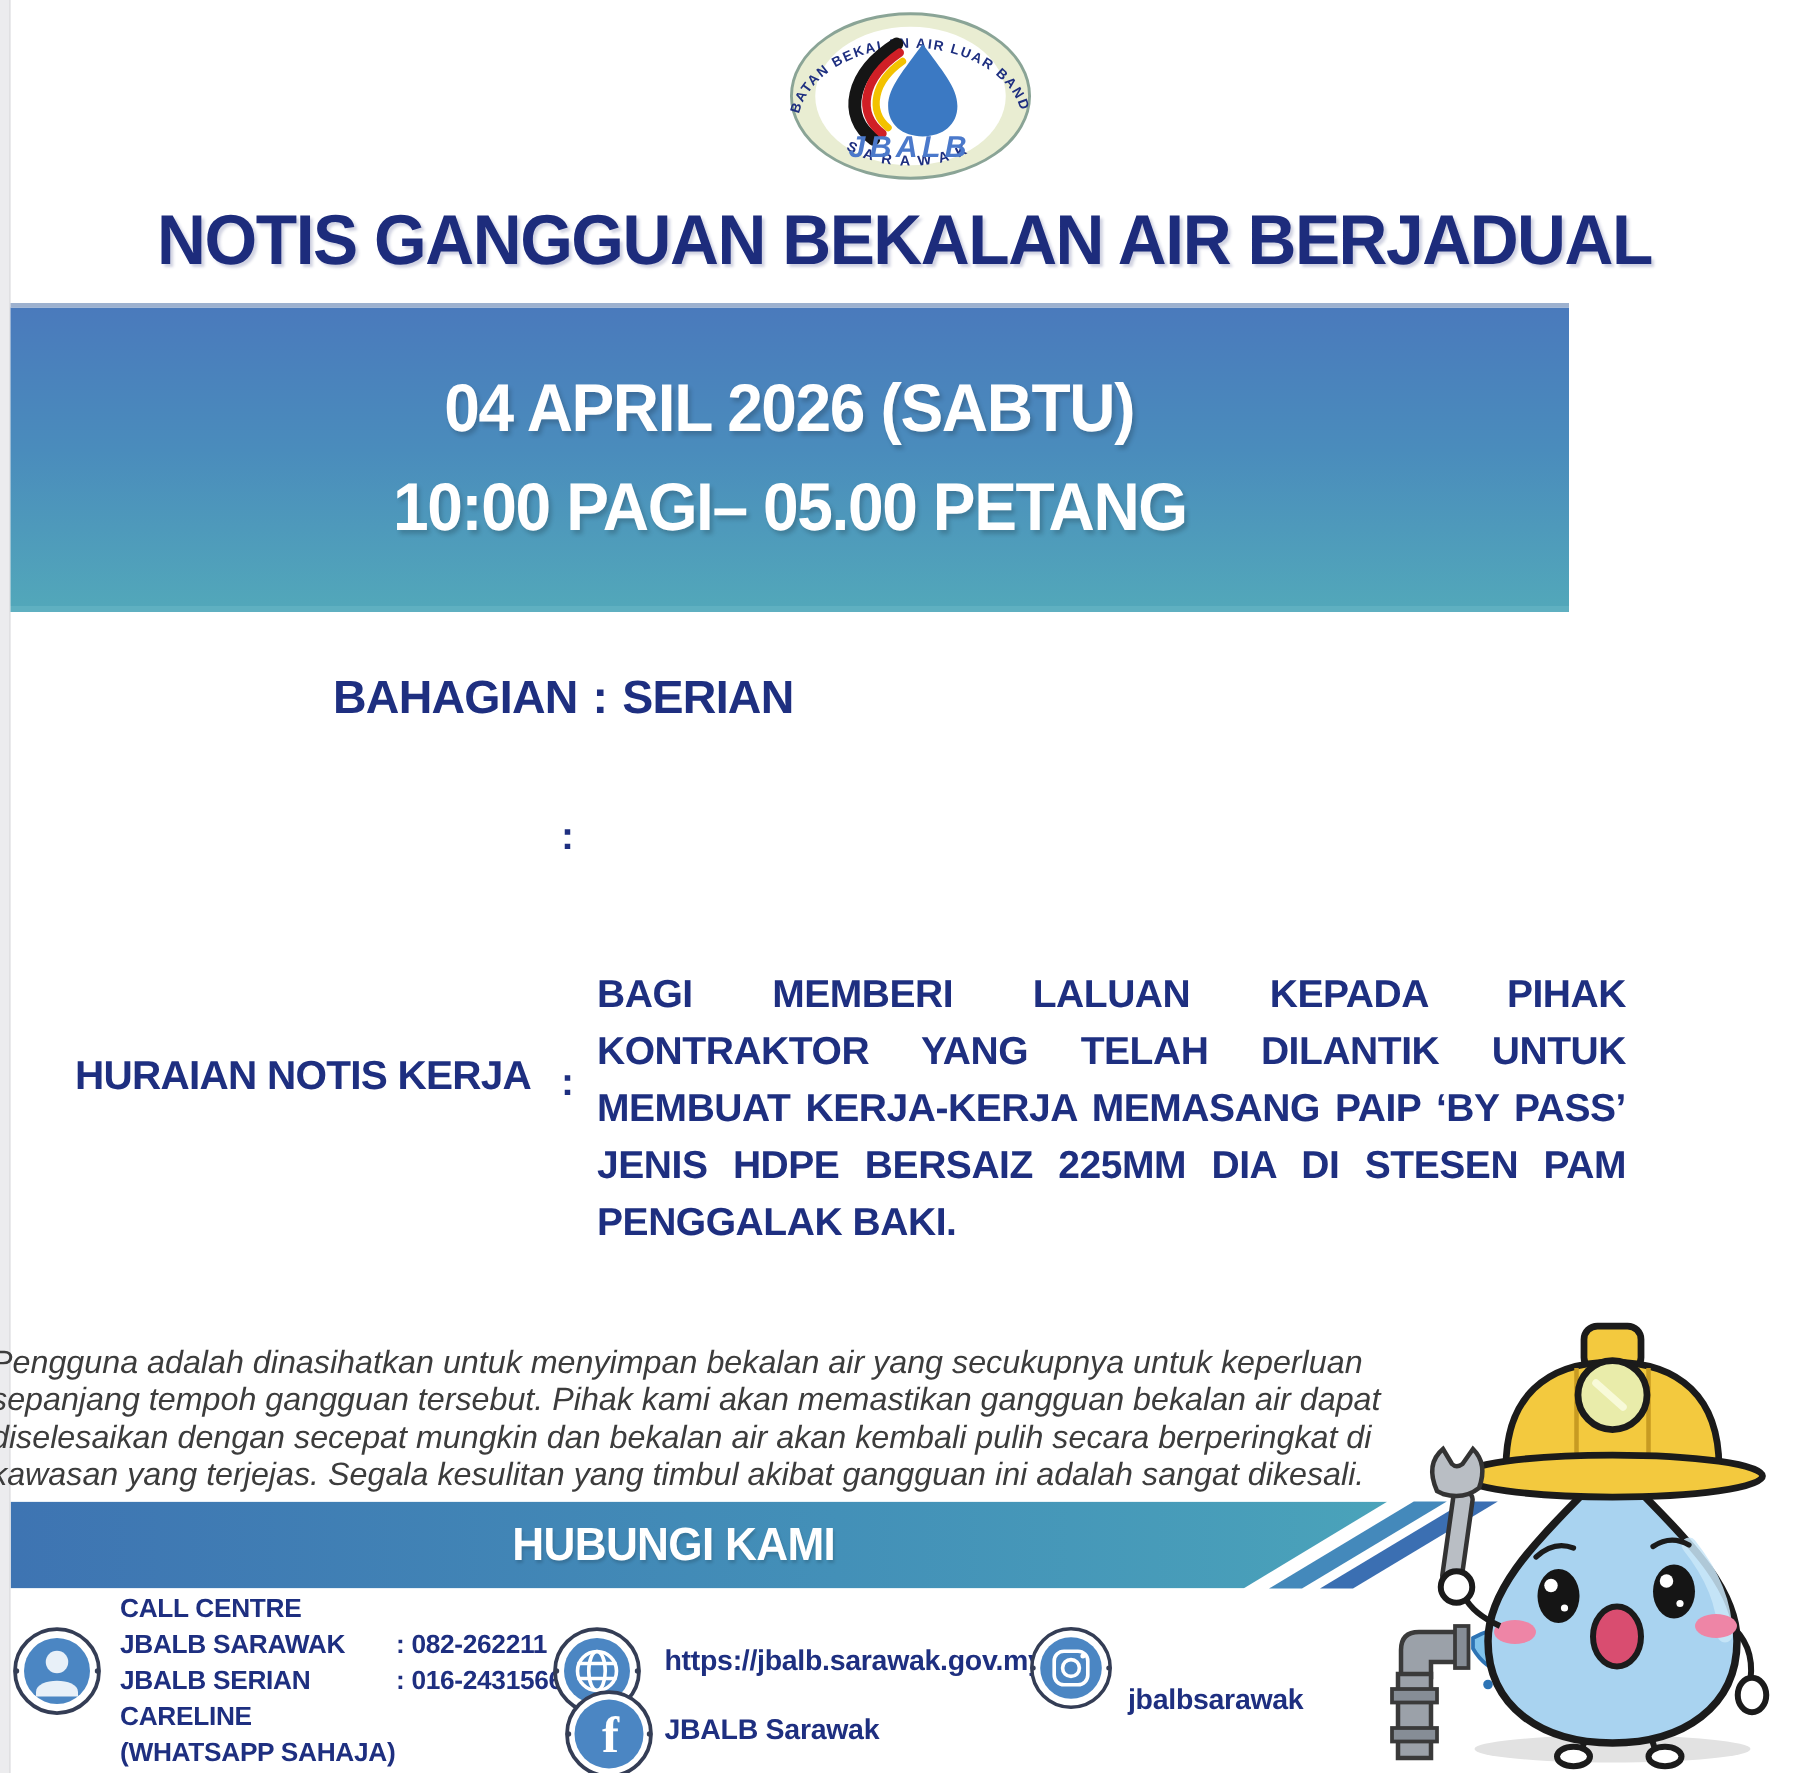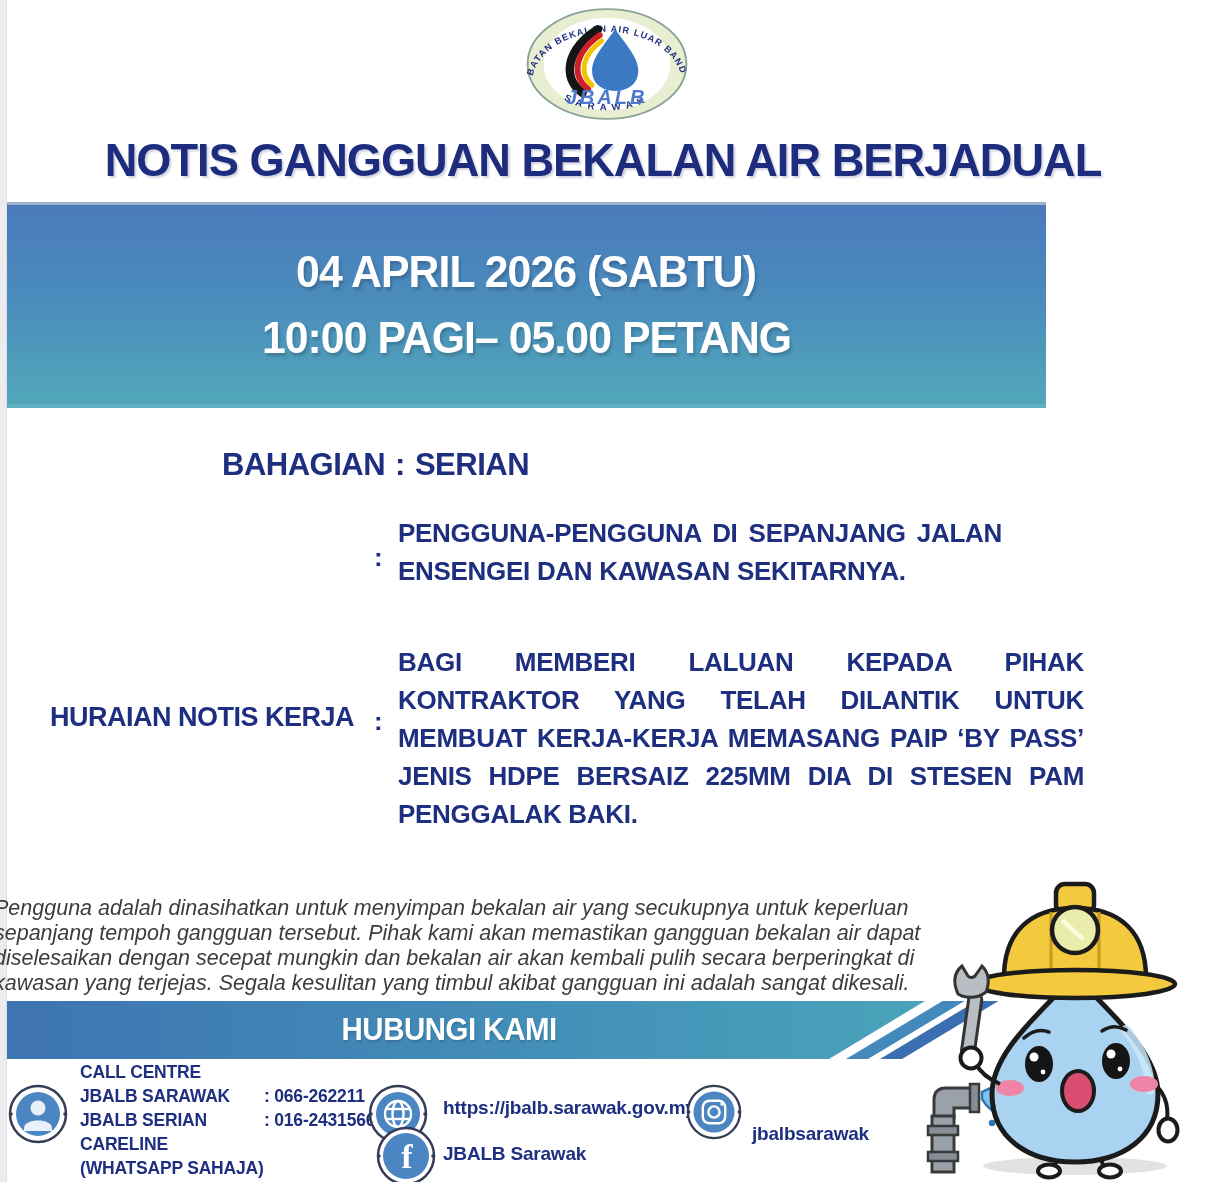--- a/index.html
+++ b/index.html
@@ -123,21 +123,20 @@
     <div class="line">10:00 PAGI– 05.00 PETANG</div>
   </div>
 
   <div class="region-row">
     <div class="bahagian">
       <span>BAHAGIAN</span><span class="sep">:</span><span>SERIAN</span>
     </div>
   </div>
 
   <div class="detail-colon col1">:</div>
-  <div class="detail-value val1">PENGGUNA-PENGGUNA DI SEPANJANG JALAN ENSENGEI DAN KAWASAN SEKITARNYA.</div>
 
   <div class="detail-label lab2">HURAIAN NOTIS KERJA</div>
   <div class="detail-colon col2">:</div>
   <div class="detail-value val2">BAGI MEMBERI LALUAN KEPADA PIHAK KONTRAKTOR YANG TELAH DILANTIK UNTUK MEMBUAT KERJA-KERJA MEMASANG PAIP ‘BY PASS’  JENIS HDPE BERSAIZ 225MM DIA DI STESEN PAM PENGGALAK BAKI.</div>
 
   <div class="advisory">
     <div>Pengguna adalah dinasihatkan untuk menyimpan bekalan air yang secukupnya untuk keperluan</div>
     <div>sepanjang tempoh gangguan tersebut. Pihak kami akan memastikan gangguan bekalan air dapat</div>
     <div>diselesaikan dengan secepat mungkin dan bekalan air akan kembali pulih secara berperingkat di</div>
     <div>kawasan yang terjejas. Segala kesulitan yang timbul akibat gangguan ini adalah sangat dikesali.</div>
@@ -155,21 +154,21 @@
       <circle cx="57" cy="30" r="1.8" fill="#343d55"></circle>
     <circle cx="30" cy="30" r="22" fill="#4b86c3"></circle>
     <circle cx="30" cy="24" r="7.5" fill="#e8f0f8"></circle>
     <path d="M 16 44 C 16 34 44 34 44 44 L 44 47 L 16 47 Z" fill="#e8f0f8"></path>
   </svg>
 
   <div class="cc-block">
     <div>CALL CENTRE</div>
     <div class="cc-row">
       <span class="cc-name">JBALB SARAWAK</span>
-      <span>: 066-262211</span>
+      <span>: 082-262211</span>
     </div>
     <div class="cc-row">
       <span class="cc-name">JBALB SERIAN CARELINE</span>
       <span>: 016-2431566</span>
     </div>
     <div class="cc-row">
       <span class="cc-name">(WHATSAPP SAHAJA)</span>
       <span></span>
     </div>
     <div class="cc-row">

